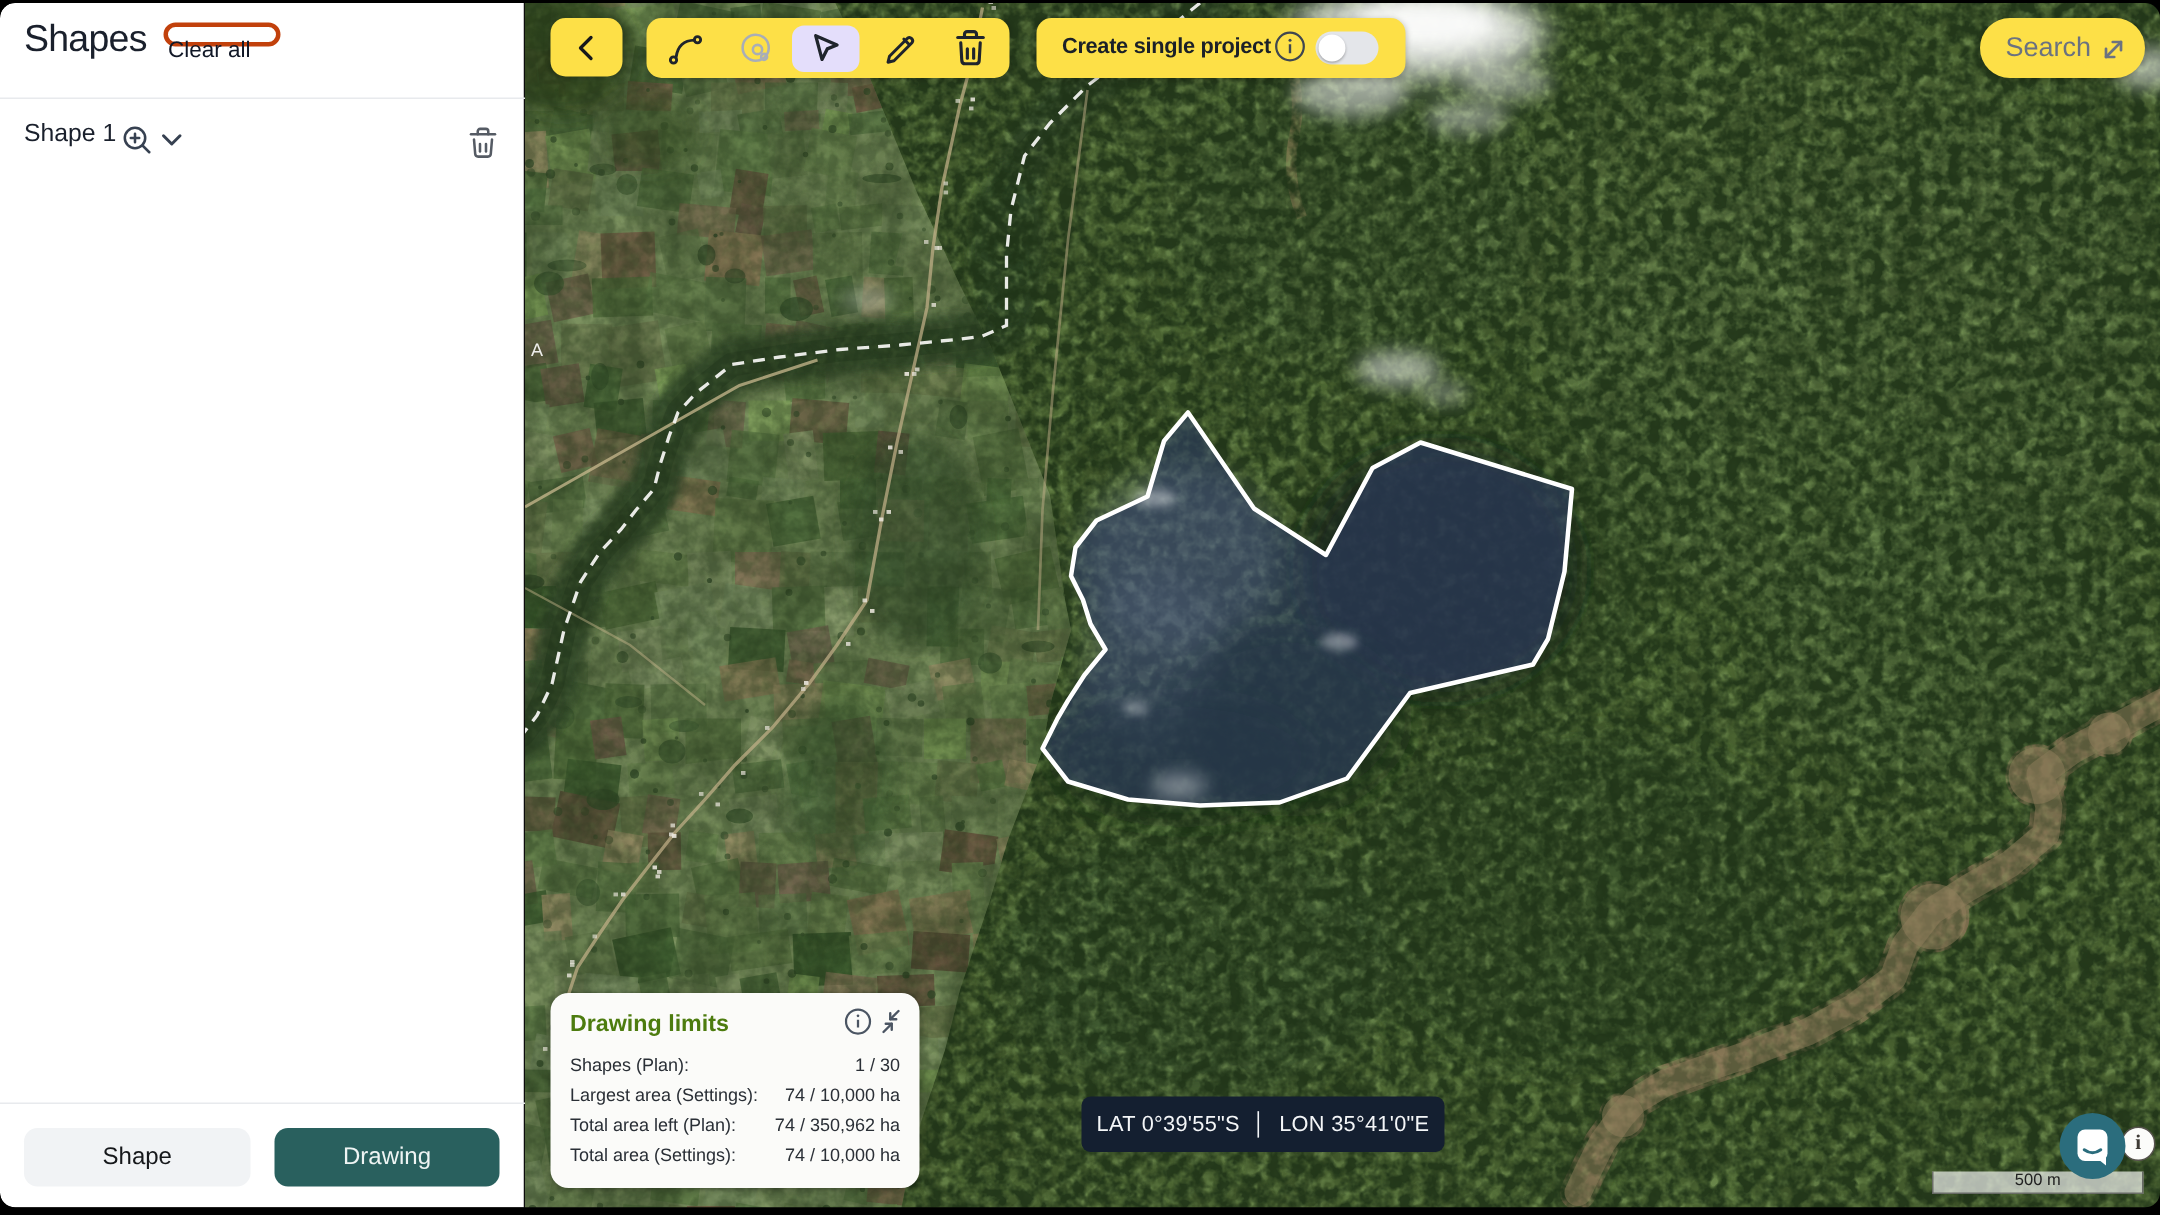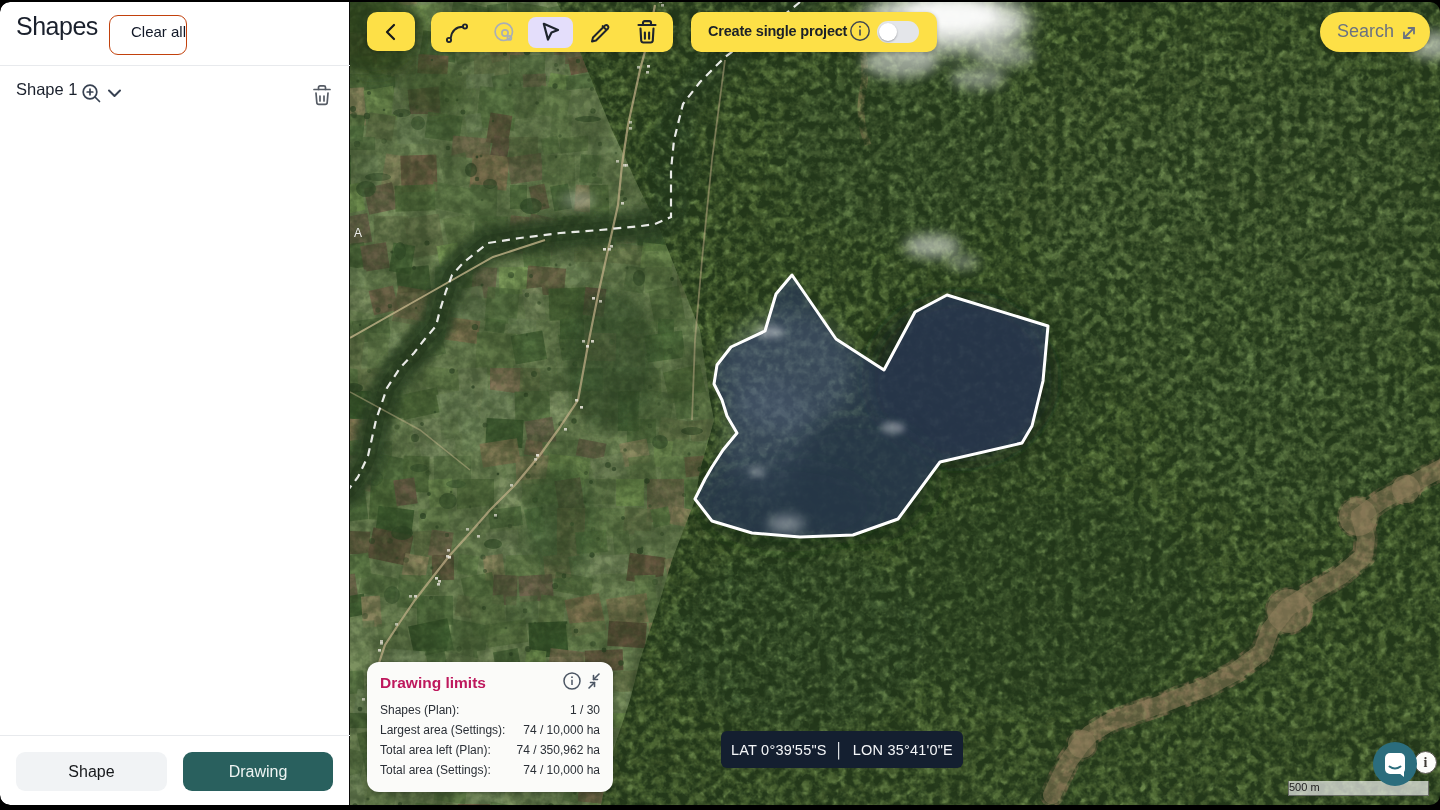--- a/index.html
+++ b/index.html
@@ -1,41 +1,41 @@
 <!DOCTYPE html>
 <html><head><meta charset="utf-8">
 <style>
 *{margin:0;padding:0;box-sizing:border-box}
 html,body{width:1440px;height:810px;overflow:hidden;background:#000;font-family:"Liberation Sans",sans-serif}
 #app{position:absolute;left:0;top:0;width:1440px;height:810px;background:#000}
 #sidebar{position:absolute;left:0;top:2px;width:350px;height:803px;background:#fff;z-index:20;border-radius:10px 0 0 10px;border-right:1px solid #0c0c0c}
 .sbtitle{position:absolute;left:16px;top:10px;font-size:25px;font-weight:400;color:#1a202c;letter-spacing:-0.5px}
-.clearall{position:absolute;left:109px;top:13px;width:78px;height:40px;border:1px solid #c2410c;border-radius:9px;background:#fff;font-size:15px;color:#111827;text-align:right;line-height:31px}
+.clearall{position:absolute;left:109px;top:13px;width:78px;height:16px;border:3px solid #c2410c;border-radius:9px;background:#fff;font-size:15px;color:#111827;text-align:left;line-height:31px}
 .sbdiv{position:absolute;left:0;top:63px;width:350px;height:1px;background:#e8eaed}
 .shaperow{position:absolute;left:16px;top:78px;font-size:16.5px;color:#1a202c}
 .sbdiv2{position:absolute;left:0;top:733px;width:350px;height:1px;background:#e8eaed}
 .backbtn{position:absolute;left:16px;top:750px;width:151px;height:39px;background:#f1f3f5;border-radius:9px;font-size:16px;color:#16181b;text-align:center;line-height:39px}
 .contbtn{position:absolute;left:183px;top:750px;width:150px;height:39px;background:#29605e;border-radius:9px;font-size:16px;color:#eef4f3;text-align:center;line-height:39px}
 #map{position:absolute;left:350px;top:0;width:1090px;height:810px}
 .panel{position:absolute;background:#fde047;border-radius:10px;box-shadow:0 1px 4px rgba(0,0,0,0.25);z-index:12}
 #backb{left:367px;top:12px;width:48px;height:39px}
 #toolbar{left:431px;top:12px;width:242px;height:40px}
 #csp{left:691px;top:12px;width:246px;height:40px}
 #csp .t{position:absolute;left:17px;top:11px;font-size:14.5px;font-weight:700;color:#1b2028;letter-spacing:-0.2px}
 .toggle{position:absolute;left:186px;top:9px;width:42px;height:22px;border-radius:11px;background:#e4e6ea}
 .knob{position:absolute;left:2px;top:2px;width:18px;height:18px;border-radius:50%;background:#fff;box-shadow:0 1px 2px rgba(0,0,0,0.3)}
 #search{left:1320px;top:12px;width:110px;height:40px;border-radius:20px;color:#6b7280;font-size:18px}
 #search span{position:absolute;left:17px;top:9px}
 .selrect{position:absolute;left:97px;top:5px;width:45px;height:31px;background:#e4defb;border-radius:8px}
 #dlpanel{position:absolute;left:367px;top:662px;width:246px;height:130px;background:#fbfbf9;border-radius:12px;box-shadow:0 1px 5px rgba(0,0,0,0.3);z-index:15}
-#dlpanel .ttl{position:absolute;left:13px;top:12px;font-size:15.5px;font-weight:700;color:#be185d}
+#dlpanel .ttl{position:absolute;left:13px;top:12px;font-size:15.5px;font-weight:700;color:#4d7c0f}
 .dlrow{position:absolute;left:13px;width:220px;height:16px;font-size:12px;color:#2a2f36}
 .dlrow .v{position:absolute;right:0;top:0}
 #latlon{position:absolute;left:721px;top:731px;width:242px;height:37px;background:#141f30;border-radius:6px;color:#f4f6f8;font-size:14.5px;z-index:15;letter-spacing:0.2px;display:flex;align-items:center;justify-content:center;white-space:nowrap}
-#scalebar{position:absolute;left:1288px;top:781px;width:141px;height:15px;background:rgba(255,255,255,0.65);border:1.5px solid rgba(60,60,60,0.65);border-top:none;font-size:11px;color:#222;text-align:left;line-height:13px;z-index:14}
+#scalebar{position:absolute;left:1288px;top:781px;width:141px;height:15px;background:rgba(255,255,255,0.65);border:1.5px solid rgba(60,60,60,0.65);border-top:none;font-size:11px;color:#222;text-align:center;line-height:13px;z-index:14}
 #intercom{position:absolute;left:1373px;top:742px;width:44px;height:44px;border-radius:50%;background:#2b6d7d;z-index:16}
 #infob{position:absolute;left:1414px;top:751px;width:23px;height:23px;border-radius:50%;background:#fcfcfa;border:1.5px solid #57534e;z-index:15;text-align:center;font-family:"Liberation Serif",serif;font-size:14px;font-weight:700;color:#3f3b36;line-height:21px}
 .strip{position:absolute;left:0;width:1440px;background:#070707;z-index:40}
 .icon{position:absolute;z-index:21}
 #frame{position:absolute;left:0;top:2px;width:1440px;height:803px;border-radius:10px;box-shadow:0 0 0 16px #000;z-index:45;pointer-events:none}
 </style></head>
 <body>
 <div class="strip" style="top:0;height:2px"></div>
 <div class="strip" style="top:805px;height:5px"></div>
 <div id="frame"></div>

